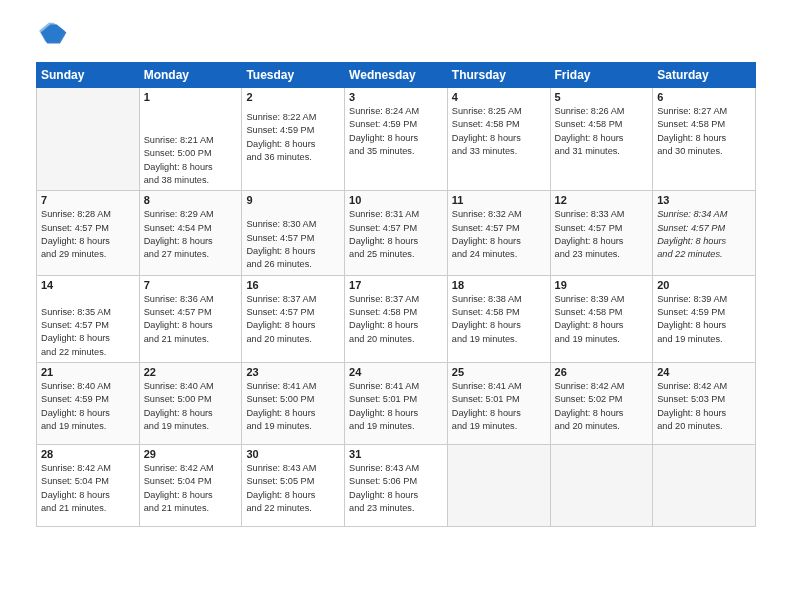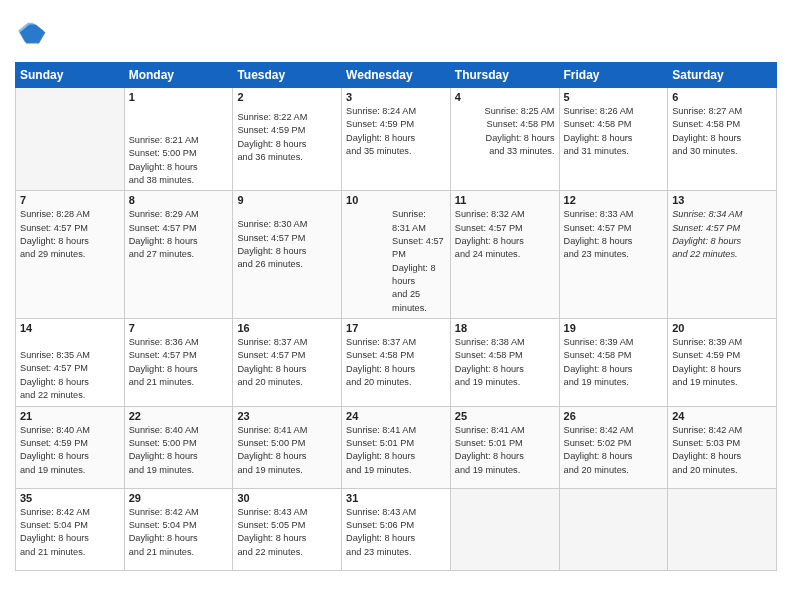--- a/index.html
+++ b/index.html
@@ -6,21 +6,21 @@
     body {
       width: 792px;
       height: 612px;
       background: #fff;
       font-family: Arial, sans-serif;
       overflow: hidden;
     }
     .page {
       width: 792px;
       height: 612px;
-      padding: 18px 15px;
+      padding: 18px 36px;
       background: #fff;
     }
     .header {
       display: flex;
       justify-content: space-between;
       align-items: flex-start;
       margin-bottom: 12px;
     }
     .logo {
       display: flex;
@@ -146,21 +146,21 @@
           </td>
           <td>
             <span class="day-num">3</span>
             <div class="day-info" style="white-space: pre-line;">Sunrise: 8:24 AM
 Sunset: 4:59 PM
 Daylight: 8 hours
 and 35 minutes.</div>
           </td>
           <td>
             <span class="day-num">4</span>
-            <div class="day-info" style="white-space: pre-line; text-align: right;">Sunrise: 8:25 AM
+            <div class="day-info" style="white-space: pre-line;">Sunrise: 8:25 AM
 Sunset: 4:58 PM
 Daylight: 8 hours
 and 33 minutes.</div>
           </td>
           <td>
             <span class="day-num">5</span>
             <div class="day-info" style="white-space: pre-line;">Sunrise: 8:26 AM
 Sunset: 4:58 PM
 Daylight: 8 hours
 and 31 minutes.</div>
@@ -177,34 +177,34 @@
           <td>
             <span class="day-num">7</span>
             <div class="day-info" style="white-space: pre-line;">Sunrise: 8:28 AM
 Sunset: 4:57 PM
 Daylight: 8 hours
 and 29 minutes.</div>
           </td>
           <td>
             <span class="day-num">8</span>
             <div class="day-info" style="white-space: pre-line;">Sunrise: 8:29 AM
-Sunset: 4:57 PM
+Sunset: 4:54 PM
 Daylight: 8 hours
 and 27 minutes.</div>
           </td>
           <td>
             <span class="day-num">9</span>
             <div class="day-info" style="white-space: pre-line; margin-top: 12px;">Sunrise: 8:30 AM
 Sunset: 4:57 PM
 Daylight: 8 hours
 and 26 minutes.</div>
           </td>
           <td>
             <span class="day-num">10</span>
-            <div class="day-info" style="white-space: pre-line; margin-left: 46px;">Sunrise: 8:31 AM
+            <div class="day-info" style="white-space: pre-line;">Sunrise: 8:31 AM
 Sunset: 4:57 PM
 Daylight: 8 hours
 and 25 minutes.</div>
           </td>
           <td>
             <span class="day-num">11</span>
             <div class="day-info" style="white-space: pre-line;">Sunrise: 8:32 AM
 Sunset: 4:57 PM
 Daylight: 8 hours
 and 24 minutes.</div>
@@ -321,21 +321,21 @@
           <td>
             <span class="day-num">24</span>
             <div class="day-info" style="white-space: pre-line;">Sunrise: 8:42 AM
 Sunset: 5:03 PM
 Daylight: 8 hours
 and 20 minutes.</div>
           </td>
         </tr>
         <tr>
           <td>
-            <span class="day-num">35</span>
+            <span class="day-num">28</span>
             <div class="day-info" style="white-space: pre-line;">Sunrise: 8:42 AM
 Sunset: 5:04 PM
 Daylight: 8 hours
 and 21 minutes.</div>
           </td>
           <td>
             <span class="day-num">29</span>
             <div class="day-info" style="white-space: pre-line;">Sunrise: 8:42 AM
 Sunset: 5:04 PM
 Daylight: 8 hours

